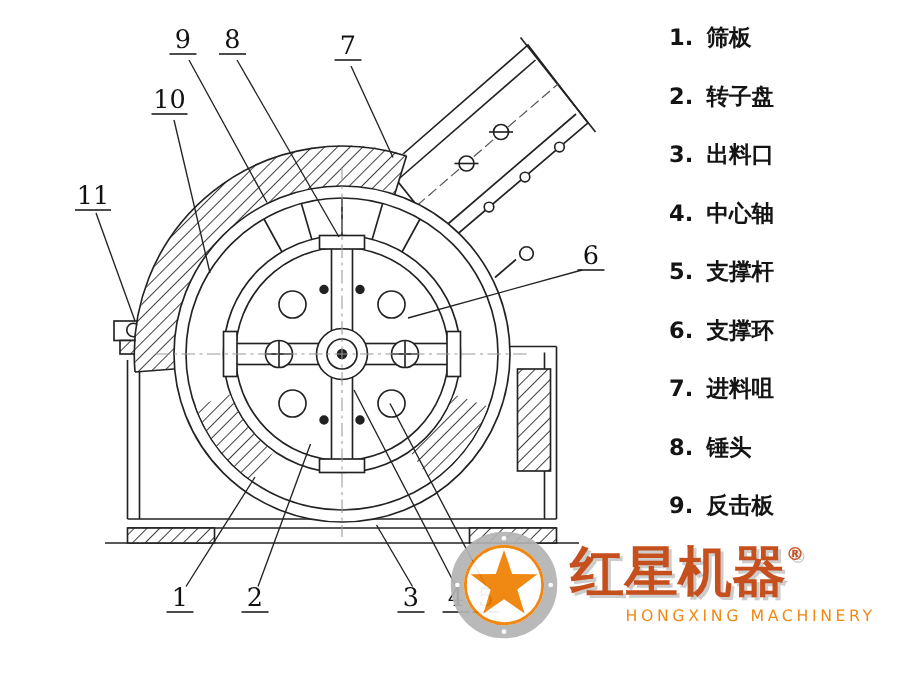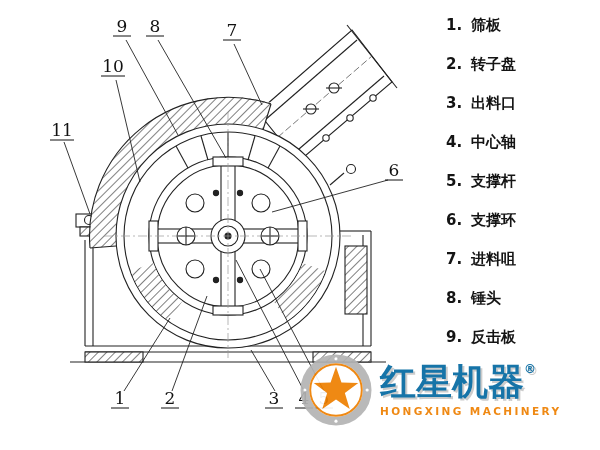--- a/index.html
+++ b/index.html
@@ -7,24 +7,24 @@
          font-family:"DejaVu Sans","Liberation Sans",sans-serif;}
   .diagram-svg{position:absolute;left:0;top:0;}
   .legend{position:absolute;left:446px;top:16px;display:flex;flex-direction:column;gap:21px;
           font-size:15px;line-height:18px;color:#141414;font-weight:600;z-index:2;}
   .legend-item{display:flex;gap:5px;white-space:nowrap;}
   .lnum{min-width:20px;}
   .watermark{position:absolute;left:300px;top:354px;width:298px;display:flex;align-items:center;
              gap:8px;opacity:.92;z-index:5;}
   .wm-badge{flex:0 0 auto;}
   .wm-text{display:flex;flex-direction:column;}
-  .wm-cn{font-size:36px;font-weight:bold;color:#0369a1;line-height:1.05;
+  .wm-cn{font-size:36px;font-weight:bold;color:#c2410c;line-height:1.05;
          text-shadow:2px 2px 0 rgba(155,155,155,.55);}
   .wm-cn sup{font-size:12px;vertical-align:top;}
-  .wm-en{font-size:10.5px;font-weight:bold;letter-spacing:2.4px;color:#ee7f00;margin-top:4px;}
+  .wm-en{font-size:10.5px;font-weight:normal;letter-spacing:2.4px;color:#ee7f00;margin-top:4px;margin-left:37px;}
 </style>
 </head>
 <body>
 
 <div class="stage">
 
   <svg class="diagram-svg" width="600" height="450" viewBox="0 0 600 450">
     <defs>
       <pattern id="hatch" width="6" height="6" patternUnits="userSpaceOnUse" patternTransform="rotate(45)">
         <rect width="6" height="6" fill="#ffffff"></rect>

